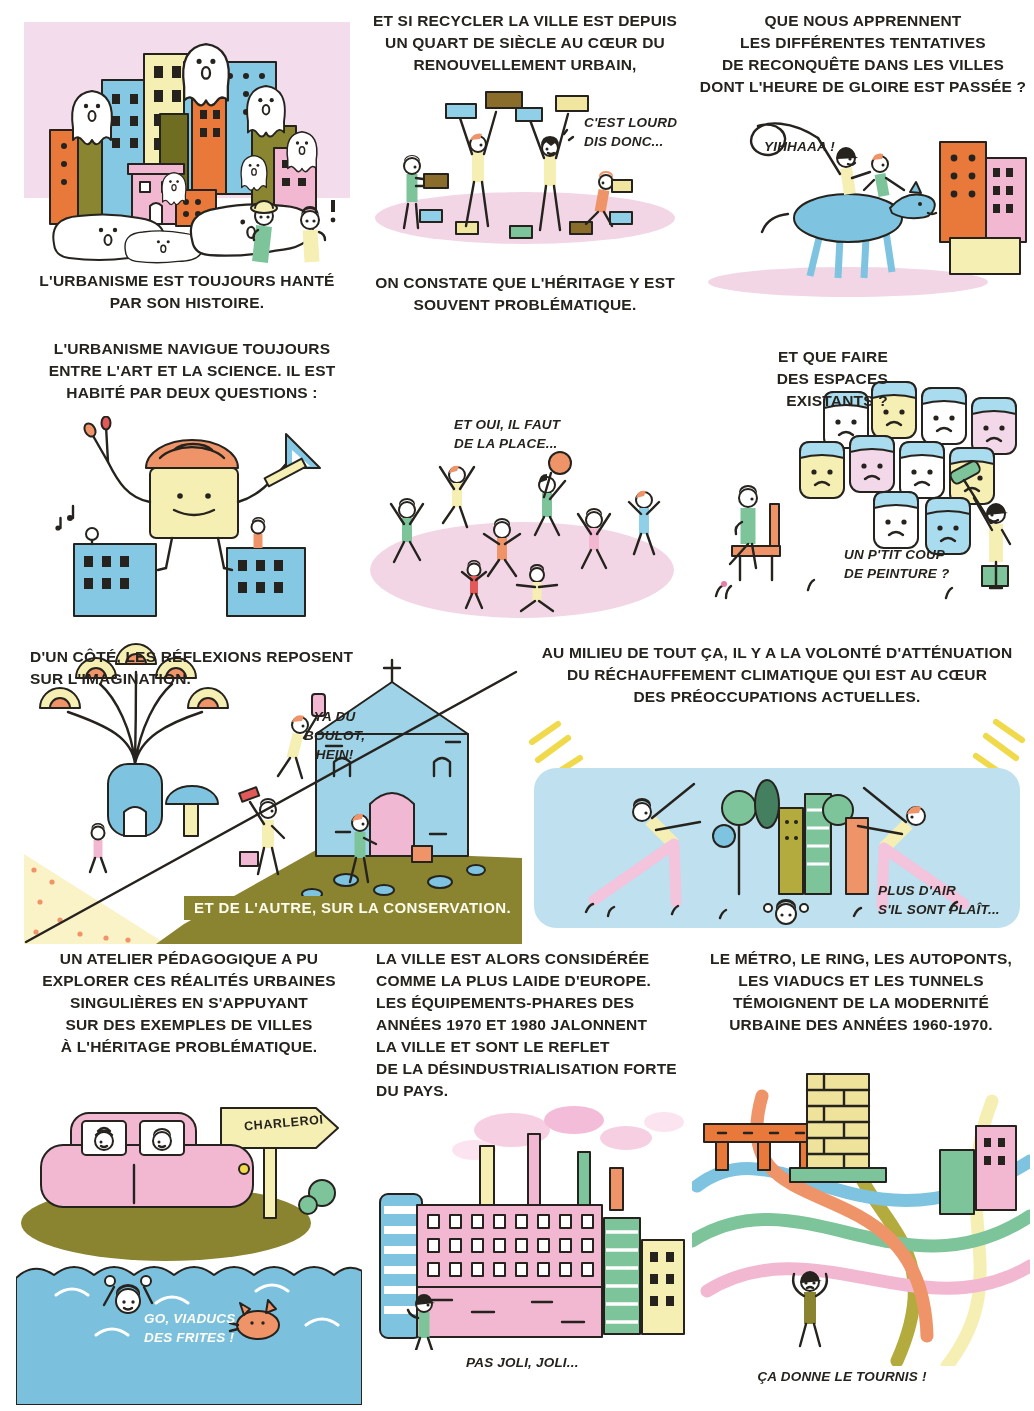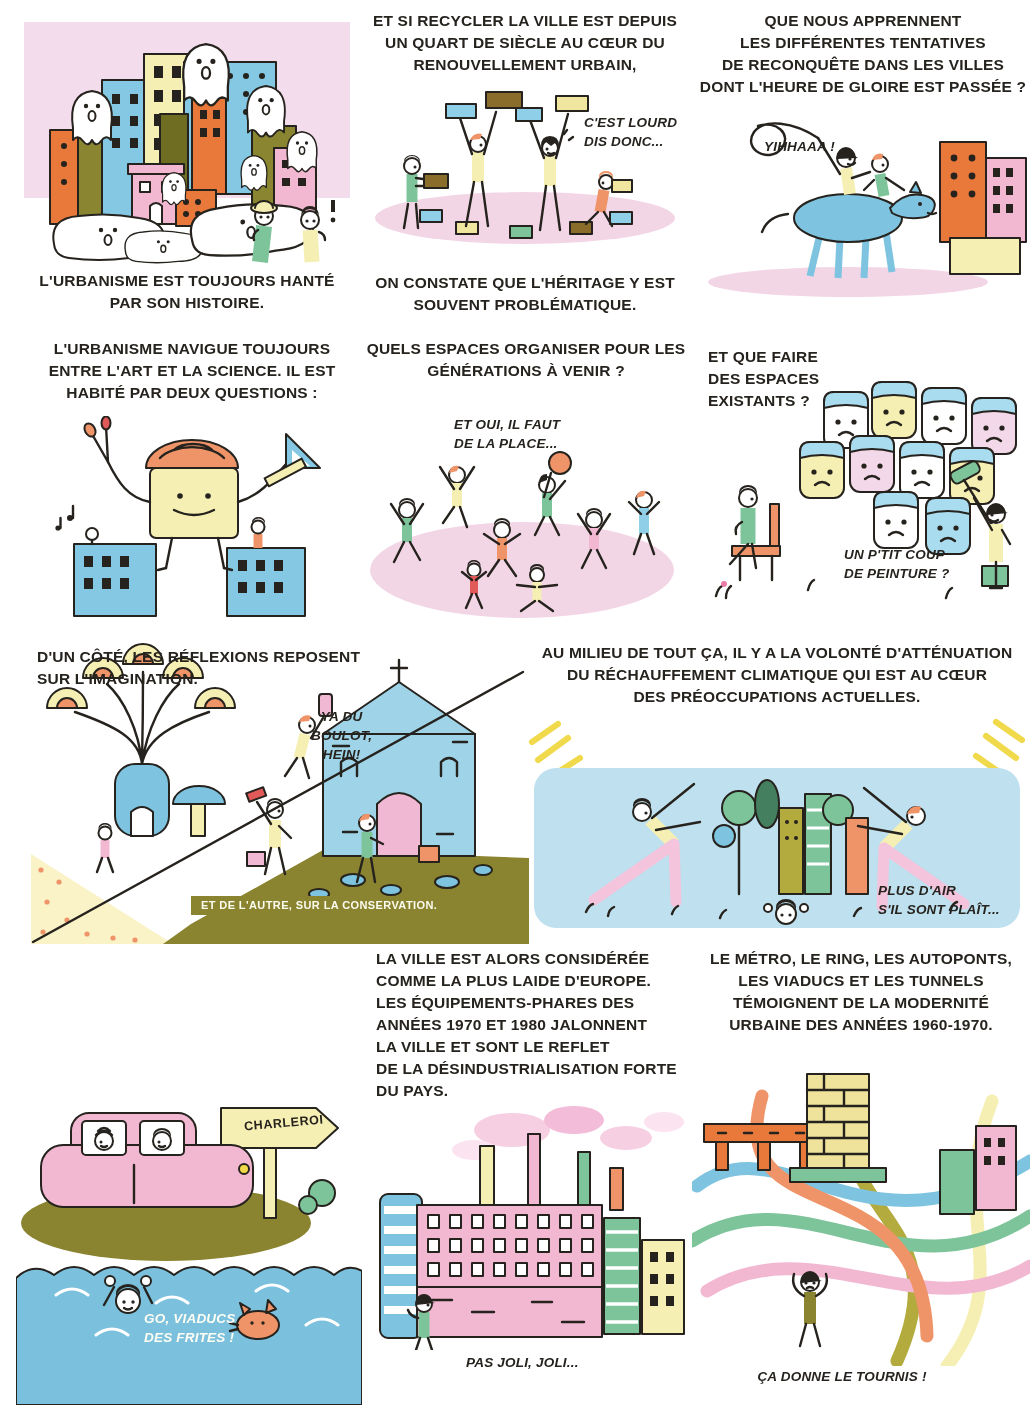--- a/index.html
+++ b/index.html
@@ -8,21 +8,21 @@
         font-family:"Liberation Sans","DejaVu Sans",sans-serif;color:#26231e}
   .panel{position:absolute}
   .heading{font-weight:700;font-size:15.5px;line-height:1.42;letter-spacing:.2px;white-space:pre-line}
   .caption{font-weight:700;font-size:15.5px;line-height:1.42;letter-spacing:.2px;white-space:pre-line}
   .center{text-align:center}
   .abs{position:absolute}
   .speech{position:absolute;font-weight:700;font-style:italic;font-size:13.5px;line-height:1.4;
           letter-spacing:.2px;white-space:pre-line}
   .white{color:#fdfdf4}
   .caption-chip{position:absolute;background:var(--olive,#8a8430);color:#fbfbee;font-weight:700;
-          font-size:11px;letter-spacing:.4px;padding:3px 10px 4px;white-space:nowrap}
+          font-size:15px;letter-spacing:.4px;padding:3px 10px 4px;white-space:nowrap}
   .sign-label{position:absolute;font-weight:700;font-size:12.5px;letter-spacing:.6px;transform:rotate(-5deg)}
   svg{display:block}
   .o{stroke:#26231e;stroke-width:2;stroke-linecap:round;stroke-linejoin:round}
   .tL{stroke:#26231e;stroke-width:2.4;stroke-linecap:round;stroke-linejoin:round;fill:none}
 </style>
 </head>
 <body>
 
 <div class="page">
 
@@ -328,22 +328,20 @@
         <path class="o" d="M264,18 L298,52 L264,52 Z" fill="#85c8e4"></path>
         <path d="M270,34 L288,50 L270,50 Z" fill="#fff"></path>
         <rect class="o" x="242" y="52" width="42" height="9" fill="#f6efb4" transform="rotate(-28 263 56)"></rect>
         <path class="tL" d="M150,122 L144,152 M196,122 L202,152"></path>
         <path class="tL" d="M144,152 l-8,2 M202,152 l8,2"></path>
       </g>
     </svg>
   </section>
 
   <section class="panel" style="left:362px;top:338px;width:328px;height:300px">
-    <div class="heading center">QUELS ESPACES ORGANISER POUR LES
-GÉNÉRATIONS À VENIR ?</div>
     <svg class="abs" style="left:0;top:62px" width="328" height="235" viewBox="0 0 328 235">
       <ellipse cx="160" cy="170" rx="152" ry="48" fill="#f3d6e6"></ellipse>
       <g>
         <g transform="translate(45,110)">
           <circle class="o" r="8" fill="#fff"></circle>
             <path d="M-8,-2 a8 8 0 0 1 16 0 l0,-4 a8 6 0 0 0 -16 0 Z" fill="#26231e"></path>
           <line x1="0" y1="8" x2="0" y2="32" stroke="#7dc49b" stroke-width="10"></line>
           <path class="tL" d="M-3,14 L-16,-6 M3,14 L16,-6 M-3,32 L-13,52 M3,32 L13,50"></path>
         </g>
         <g transform="translate(95,75)">
@@ -429,28 +427,28 @@
           <path class="tL" d="M294,182 q4,3 8,0"></path>
         <path class="tL" d="M296,192 L278,160 M306,192 L314,206"></path>
         <rect class="o" x="286" y="228" width="26" height="20" fill="#7dc49b"></rect>
         <path class="tL" d="M300,224 L300,250 M294,250 l12,0"></path>
       </g>
       <g class="tL" stroke="#44805f">
         <path d="M20,258 q2,-8 6,-10 M30,260 q0,-8 5,-12 M112,252 q2,-8 6,-10 M250,260 q2,-8 6,-10"></path>
       </g>
       <circle cx="28" cy="246" r="3" fill="#e87ba8"></circle>
     </svg>
-    <div class="heading abs" style="left:12px;top:8px;width:180px;text-align:left">ET QUE FAIRE
+    <div class="heading abs" style="left:12px;top:8px;width:180px;text-align:right">ET QUE FAIRE
 DES ESPACES
 EXISTANTS ?</div>
     <div class="speech" style="left:148px;top:208px">UN P'TIT COUP
 DE PEINTURE ?</div>
   </section>
 
-  <section class="panel" style="left:23px;top:642px;width:506px;height:302px">
+  <section class="panel" style="left:16px;top:642px;width:506px;height:302px">
     <svg width="506" height="302" viewBox="0 0 506 302">
       <polygon points="8,302 150,302 8,212" fill="#faf3c8"></polygon>
       <g fill="#ef9469">
         <circle cx="24" cy="260" r="2.6"></circle>
           <circle cx="44" cy="278" r="2.6"></circle>
           <circle cx="20" cy="290" r="2.6"></circle>
         <circle cx="64" cy="292" r="2.6"></circle>
           <circle cx="36" cy="240" r="2.6"></circle>
           <circle cx="90" cy="296" r="2.6"></circle>
         <circle cx="18" cy="228" r="2.6"></circle>
@@ -602,20 +600,25 @@
       </g>
       <g class="tL" stroke="#44805f">
         <path d="M62,196 q3,-7 7,-8 M84,200 q1,-7 6,-9 M330,200 q3,-7 7,-8 M426,194 q3,-7 7,-8 M196,202 q2,-6 6,-8 M148,198 q2,-6 6,-8"></path>
       </g>
     </svg>
     <div class="speech" style="left:354px;top:240px">PLUS D'AIR
 S'IL SONT PLAÎT...</div>
   </section>
 
   <section class="panel" style="left:16px;top:948px;width:346px;height:460px">
+    <div class="heading center" style="width:346px">UN ATELIER PÉDAGOGIQUE A PU
+EXPLORER CES RÉALITÉS URBAINES
+SINGULIÈRES EN S'APPUYANT
+SUR DES EXEMPLES DE VILLES
+À L'HÉRITAGE PROBLÉMATIQUE.</div>
     <svg class="abs" style="left:0;top:125px" width="346" height="332" viewBox="0 0 346 332">
       <ellipse cx="150" cy="150" rx="145" ry="38" fill="#8a8430"></ellipse>
       <g>
         <rect class="o" x="248" y="75" width="12" height="70" fill="#f6efb4"></rect>
         <polygon class="o" points="205,35 300,35 322,55 300,75 205,75" fill="#f6efb4"></polygon>
         <circle class="o" cx="306" cy="120" r="13" fill="#7dc49b"></circle>
         <circle class="o" cx="292" cy="132" r="9" fill="#7dc49b"></circle>
       </g>
       <g>
         <rect class="o" x="55" y="40" width="125" height="50" rx="18" fill="#f2b8d2"></rect>

